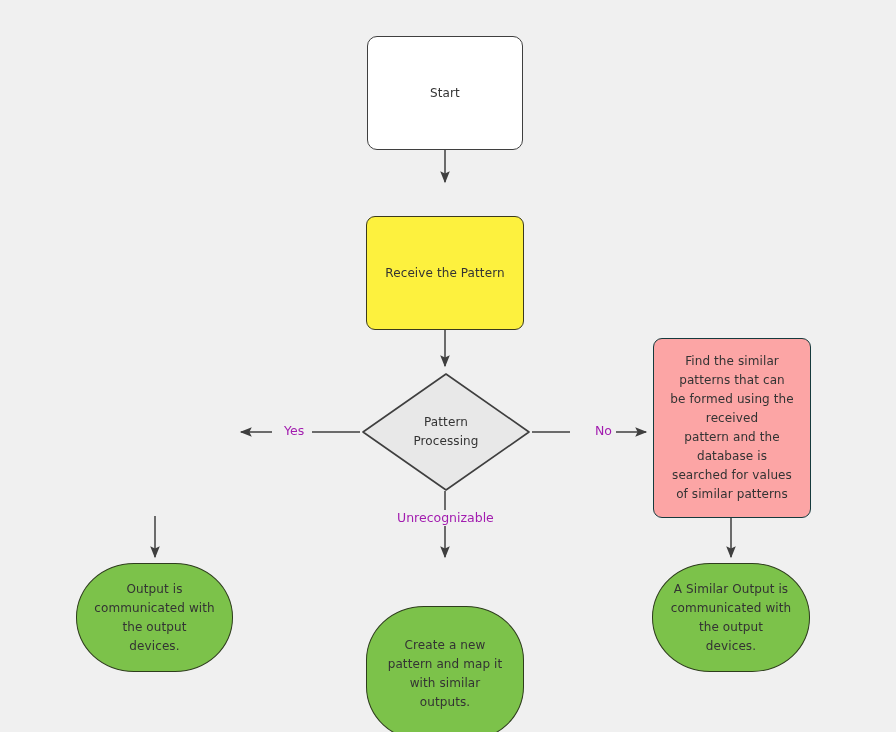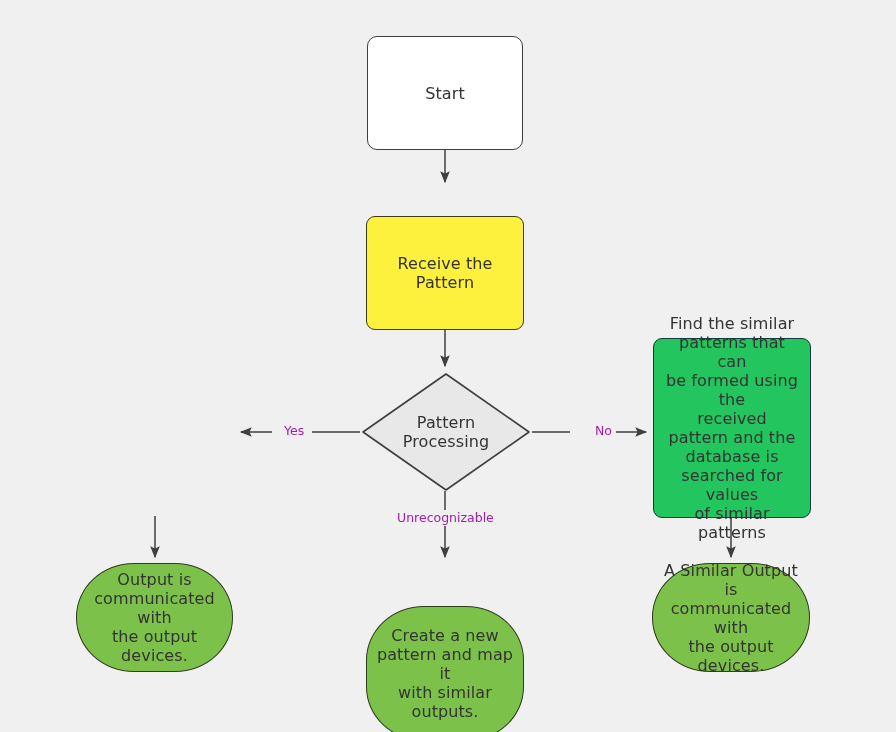--- a/index.html
+++ b/index.html
@@ -29,21 +29,21 @@
     pointer-events: none;
   }
   .node {
     position: absolute;
     box-sizing: border-box;
     display: flex;
     align-items: center;
     justify-content: center;
     text-align: center;
     color: #333333;
-    font-size: 16px;
+    font-size: 12px;
     line-height: 19px;
     letter-spacing: 0.1px;
   }
   .node .node-label {
     display: block;
     width: 100%;
     padding: 0 8px;
     box-sizing: border-box;
     white-space: pre-line;
   }
@@ -80,21 +80,21 @@
     background: transparent;
     border: none;
   }
   #node-decision .node-label {
     position: relative;
     z-index: 2;
   }
 
   
   .cyan-box {
-    background: #22c55e;
+    background: #fca5a5;
     border: 1.6px solid #153a3d;
     border-radius: 9px;
   }
   #node-find-db {
     left: 76px;
     top: 348px;
     width: 158px;
     height: 168px;
   }
   #node-find-similar {

